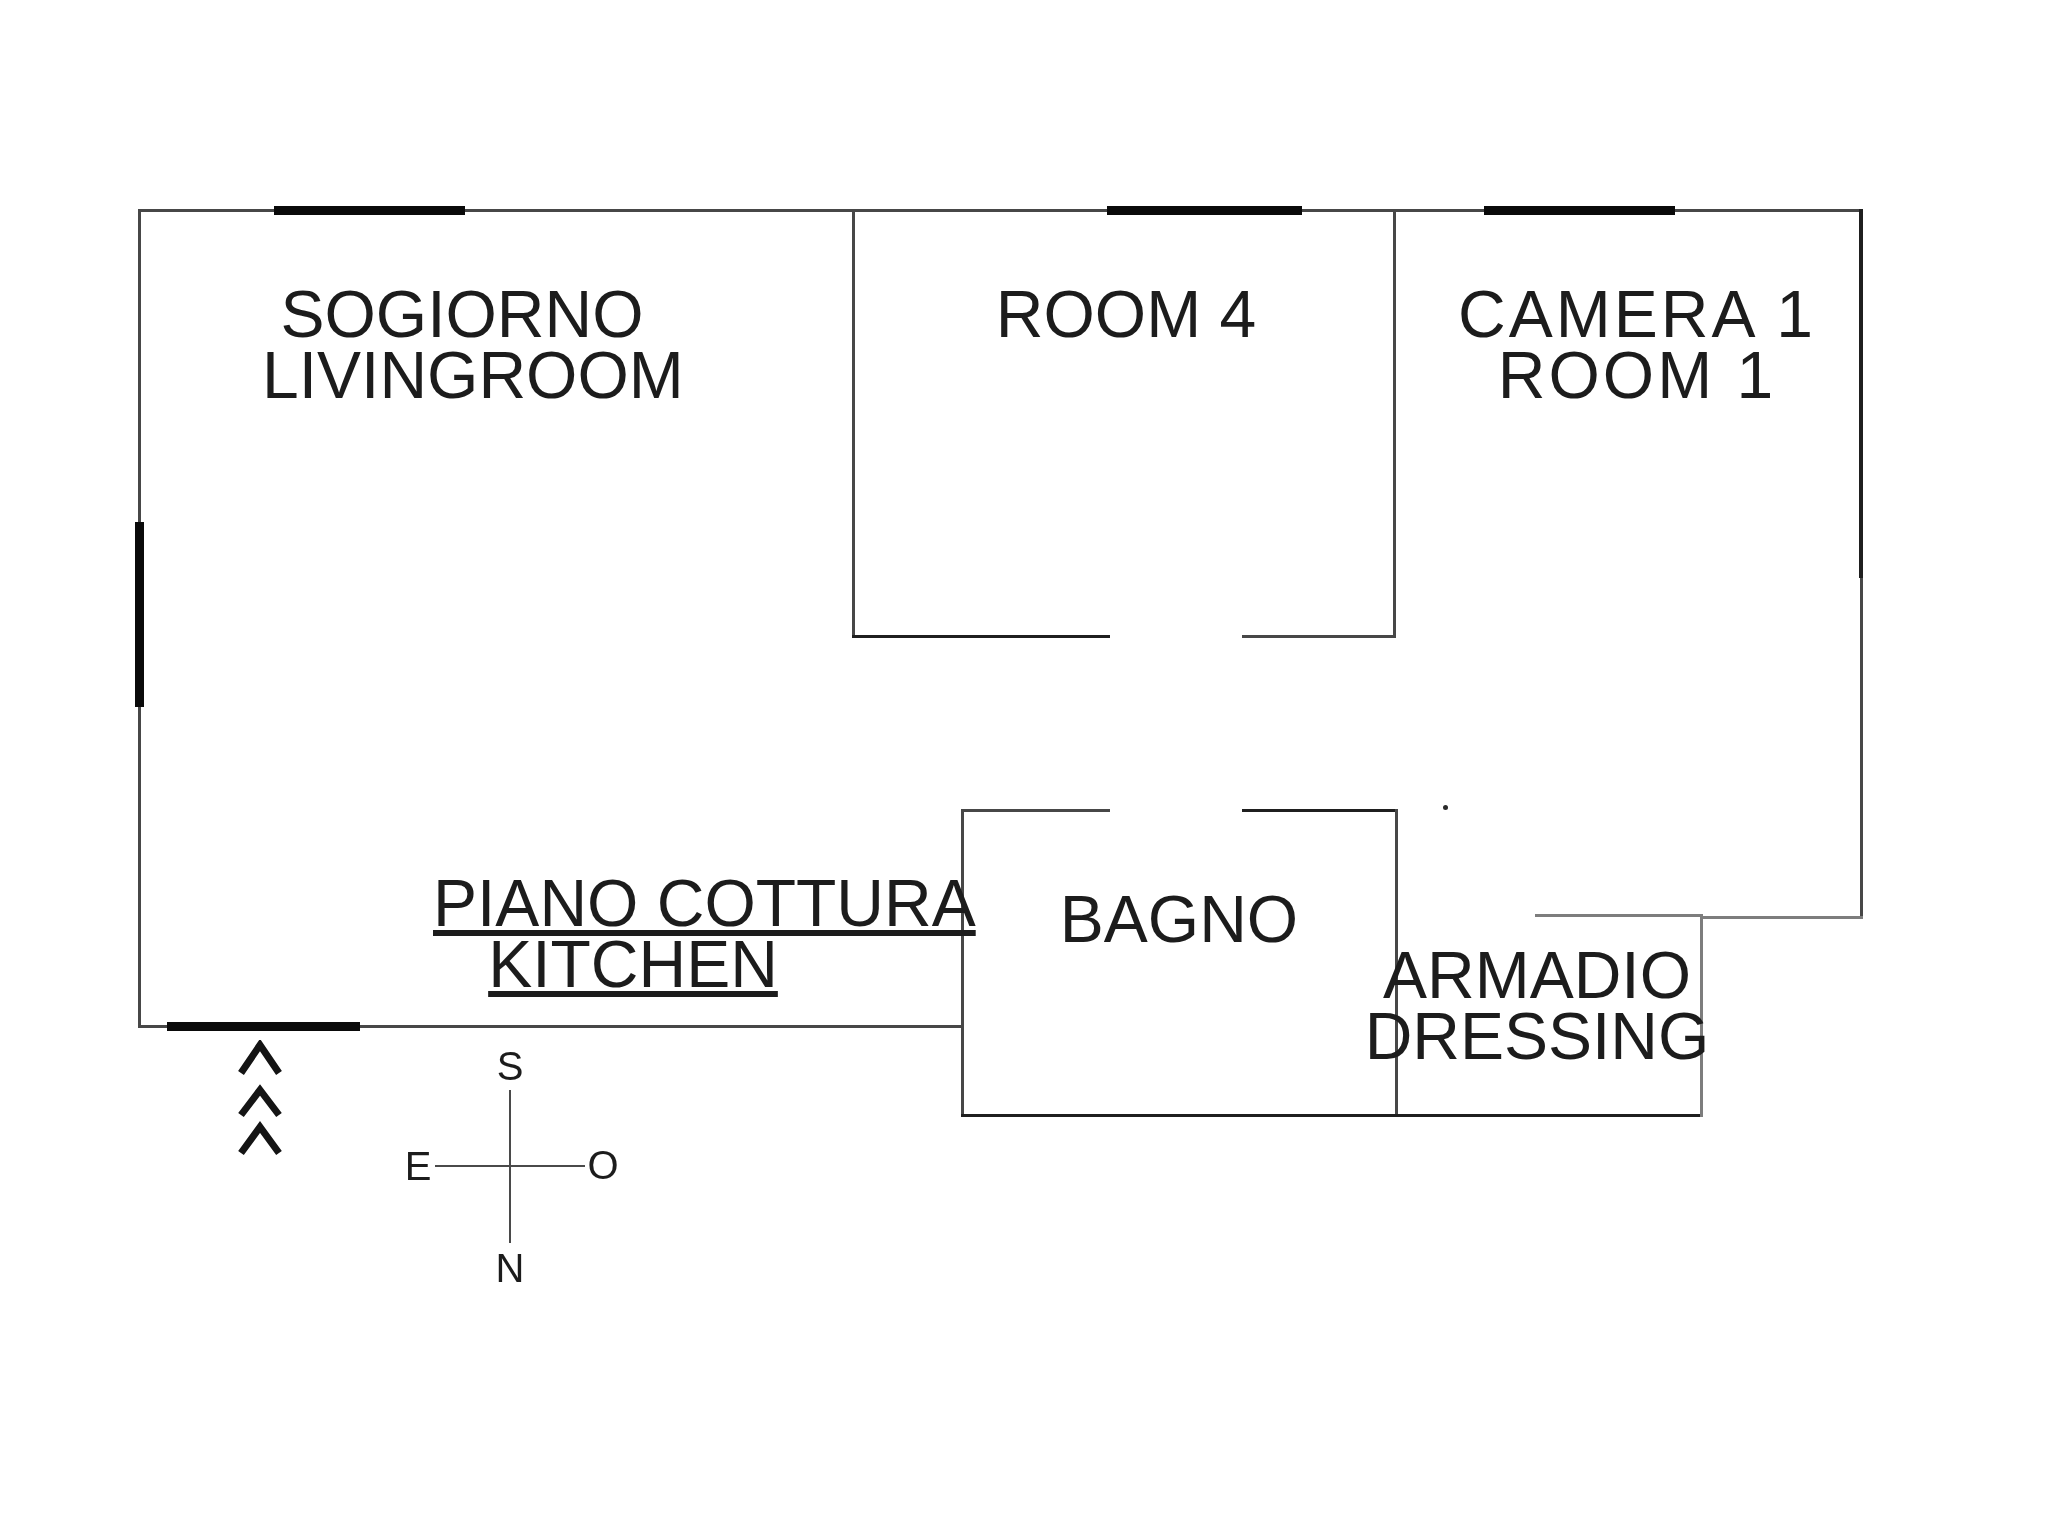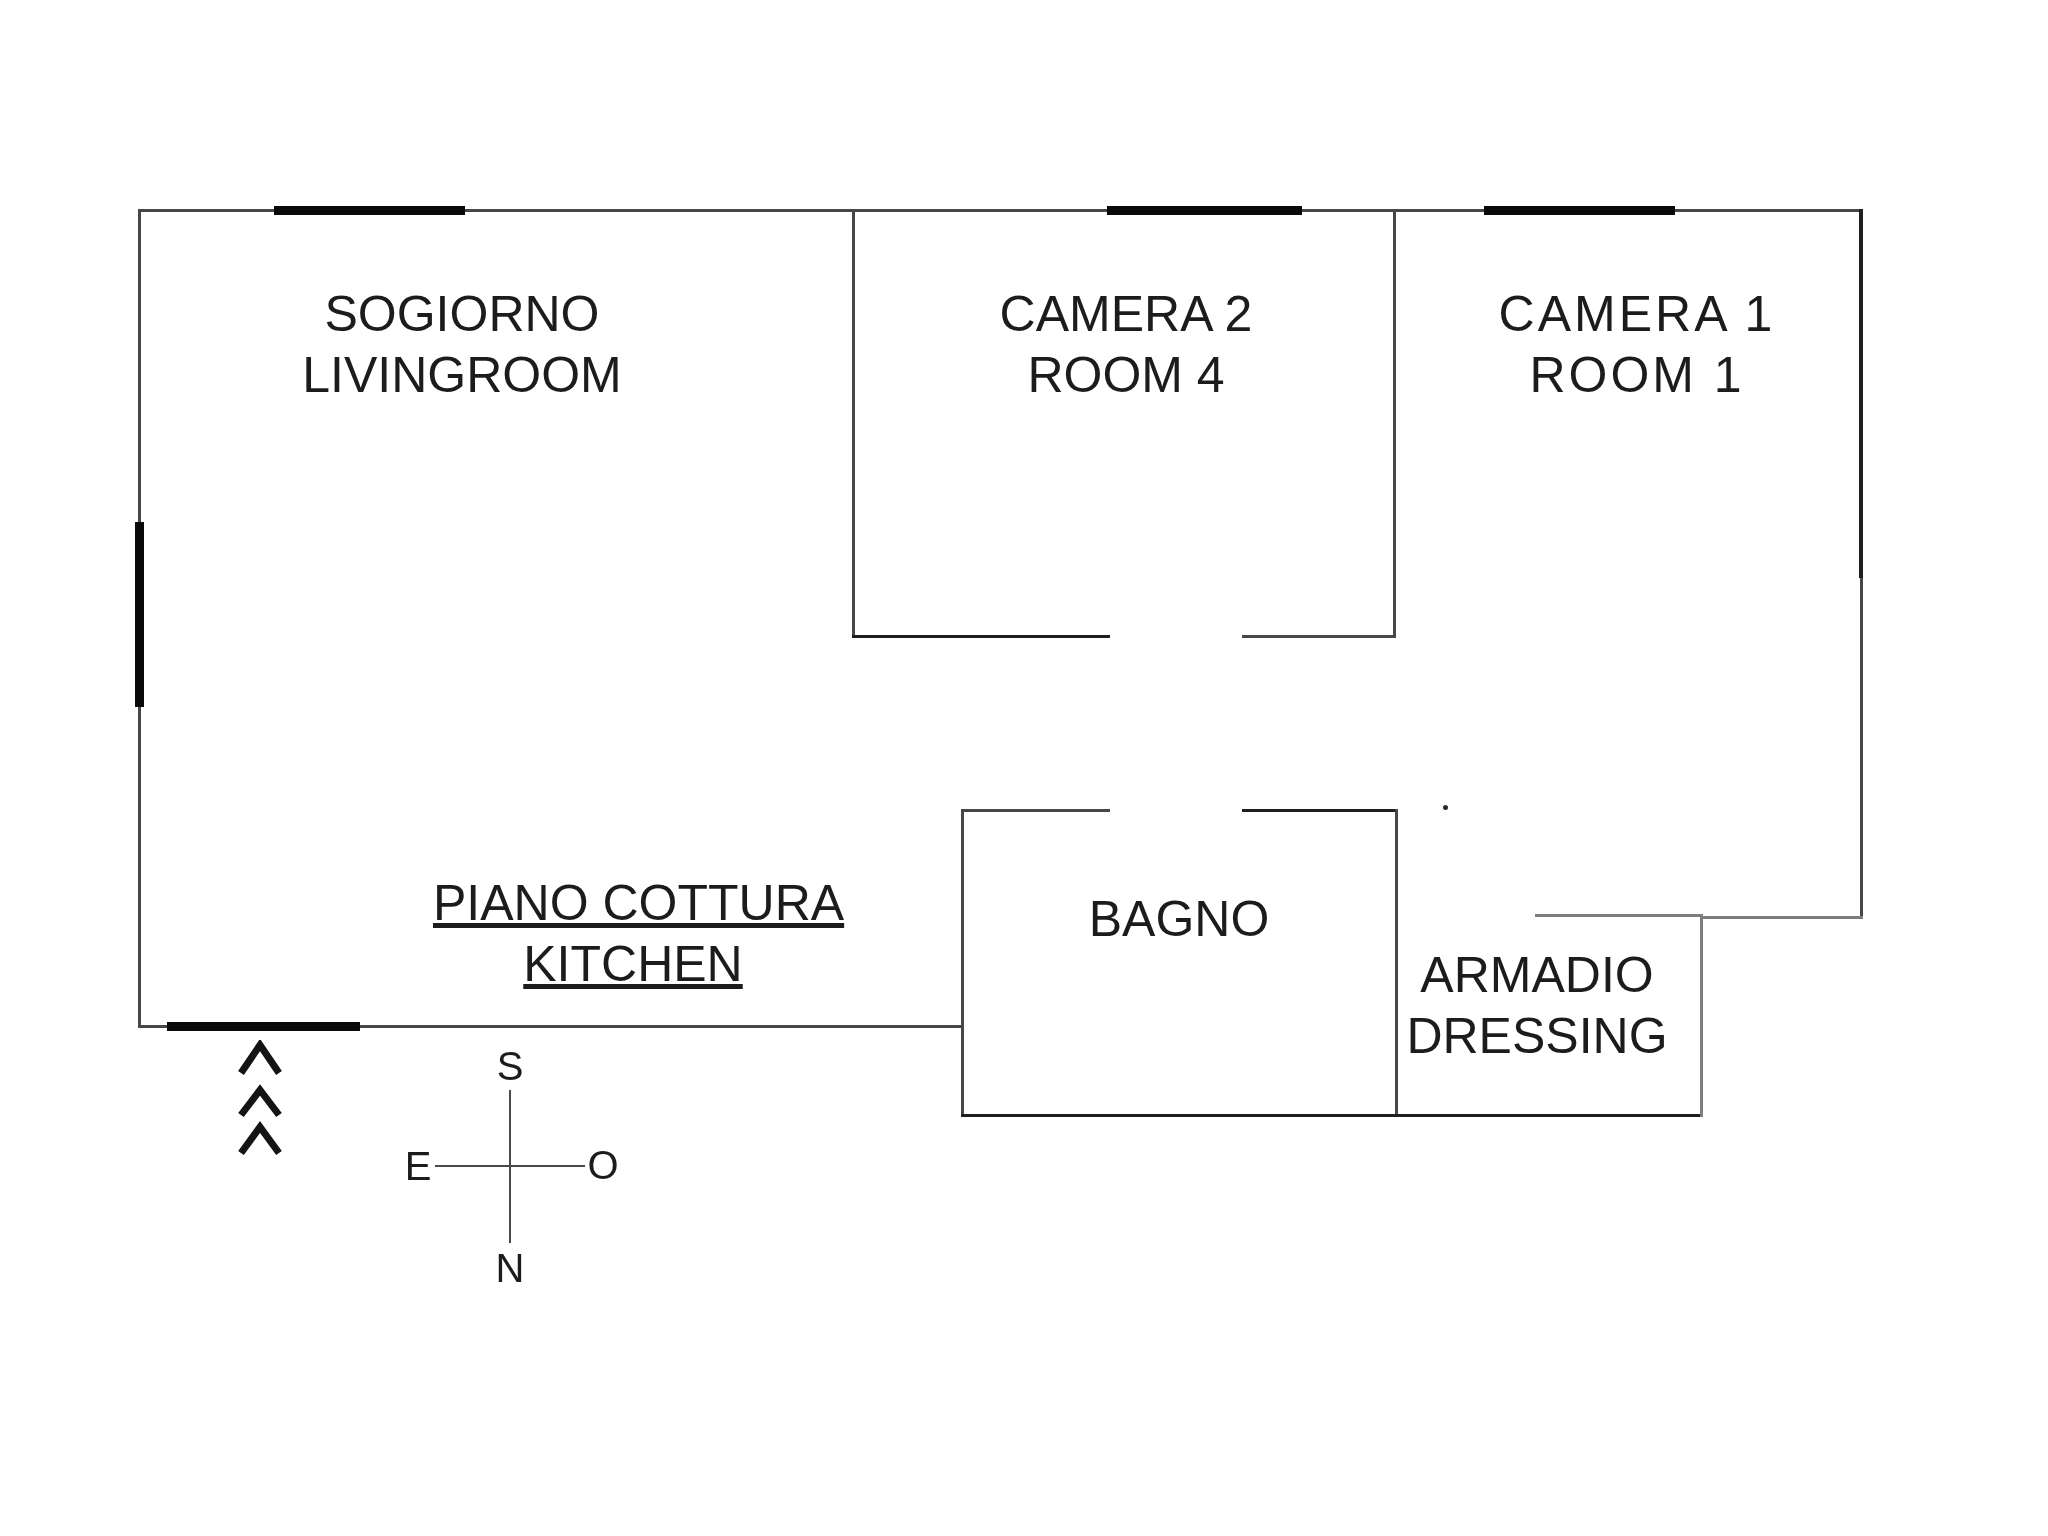--- a/index.html
+++ b/index.html
@@ -9,21 +9,21 @@
     background:#fff;
     font-family:"Liberation Sans",sans-serif;
     overflow:hidden;
   }
   .w{position:absolute;background:#474747;}
   .w.dark{background:#1f1f1f;}
   .w.gray{background:#7d7d7d;}
   .win{position:absolute;background:#0a0a0a;}
   .room-label{
     position:absolute;width:400px;text-align:center;
-    font-size:50px;line-height:61px;font-weight:500;color:#1c1c1c;
+    font-size:66px;line-height:61px;font-weight:500;color:#1c1c1c;
     white-space:nowrap;
   }
   .room-label.ls{letter-spacing:3px;text-align:center;}
   .compass-letter{
     position:absolute;width:44px;text-align:center;
     font-size:40px;line-height:44px;color:#1c1c1c;
   }
   .compass-line{position:absolute;background:#4a4a4a;}
   .dot{position:absolute;width:5px;height:5px;background:#2a2a2a;border-radius:50%;}
   svg{position:absolute;display:block;}
@@ -61,21 +61,20 @@
   <div class="win" style="left:167px;top:1022px;width:193px;height:9px;"></div>
 
   <div class="dot" style="left:1443px;top:805px;"></div>
 
   <div class="room-label" style="left:262px;top:284px;">
     <div>SOGIORNO</div>
     <div>LIVINGROOM</div>
   </div>
 
   <div class="room-label" style="left:926px;top:284px;">
-    <div>CAMERA 2</div>
     <div>ROOM 4</div>
   </div>
 
   <div class="room-label ls" style="left:1437px;top:284px;">
     <div>CAMERA 1</div>
     <div>ROOM 1</div>
   </div>
 
   <div class="room-label" style="left:433px;top:873px;text-decoration:underline;">
     <div>PIANO COTTURA</div>

